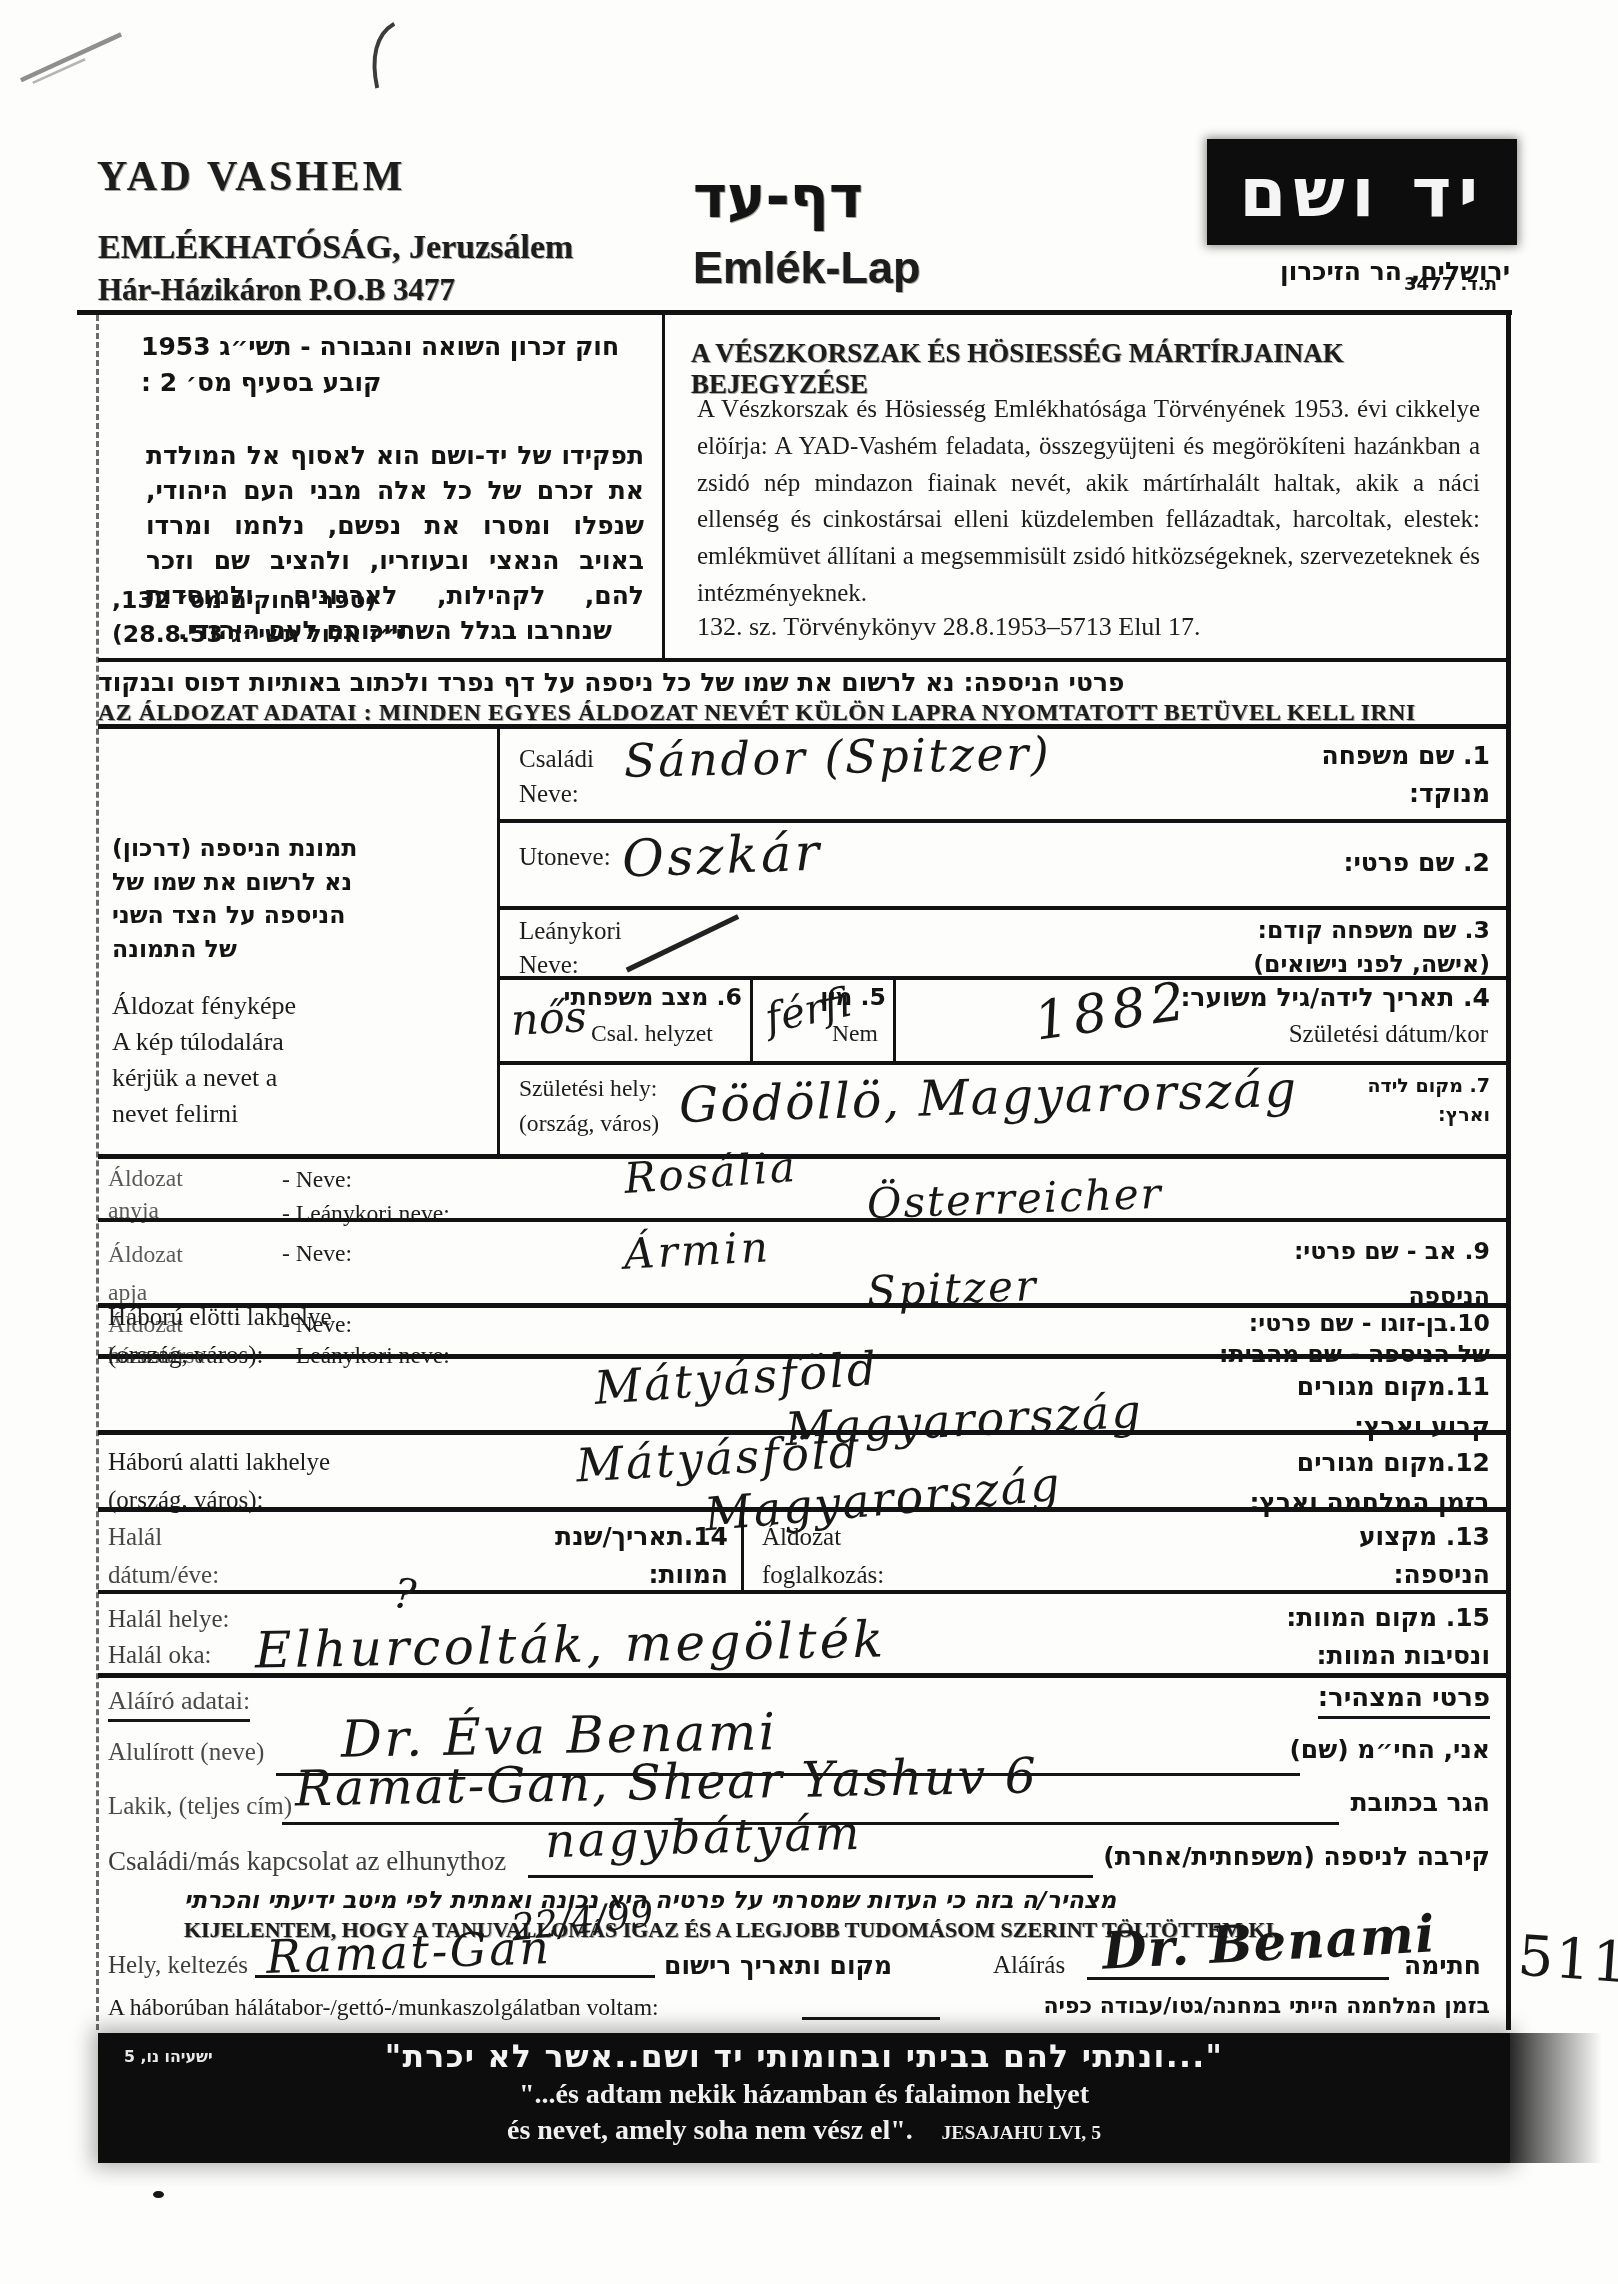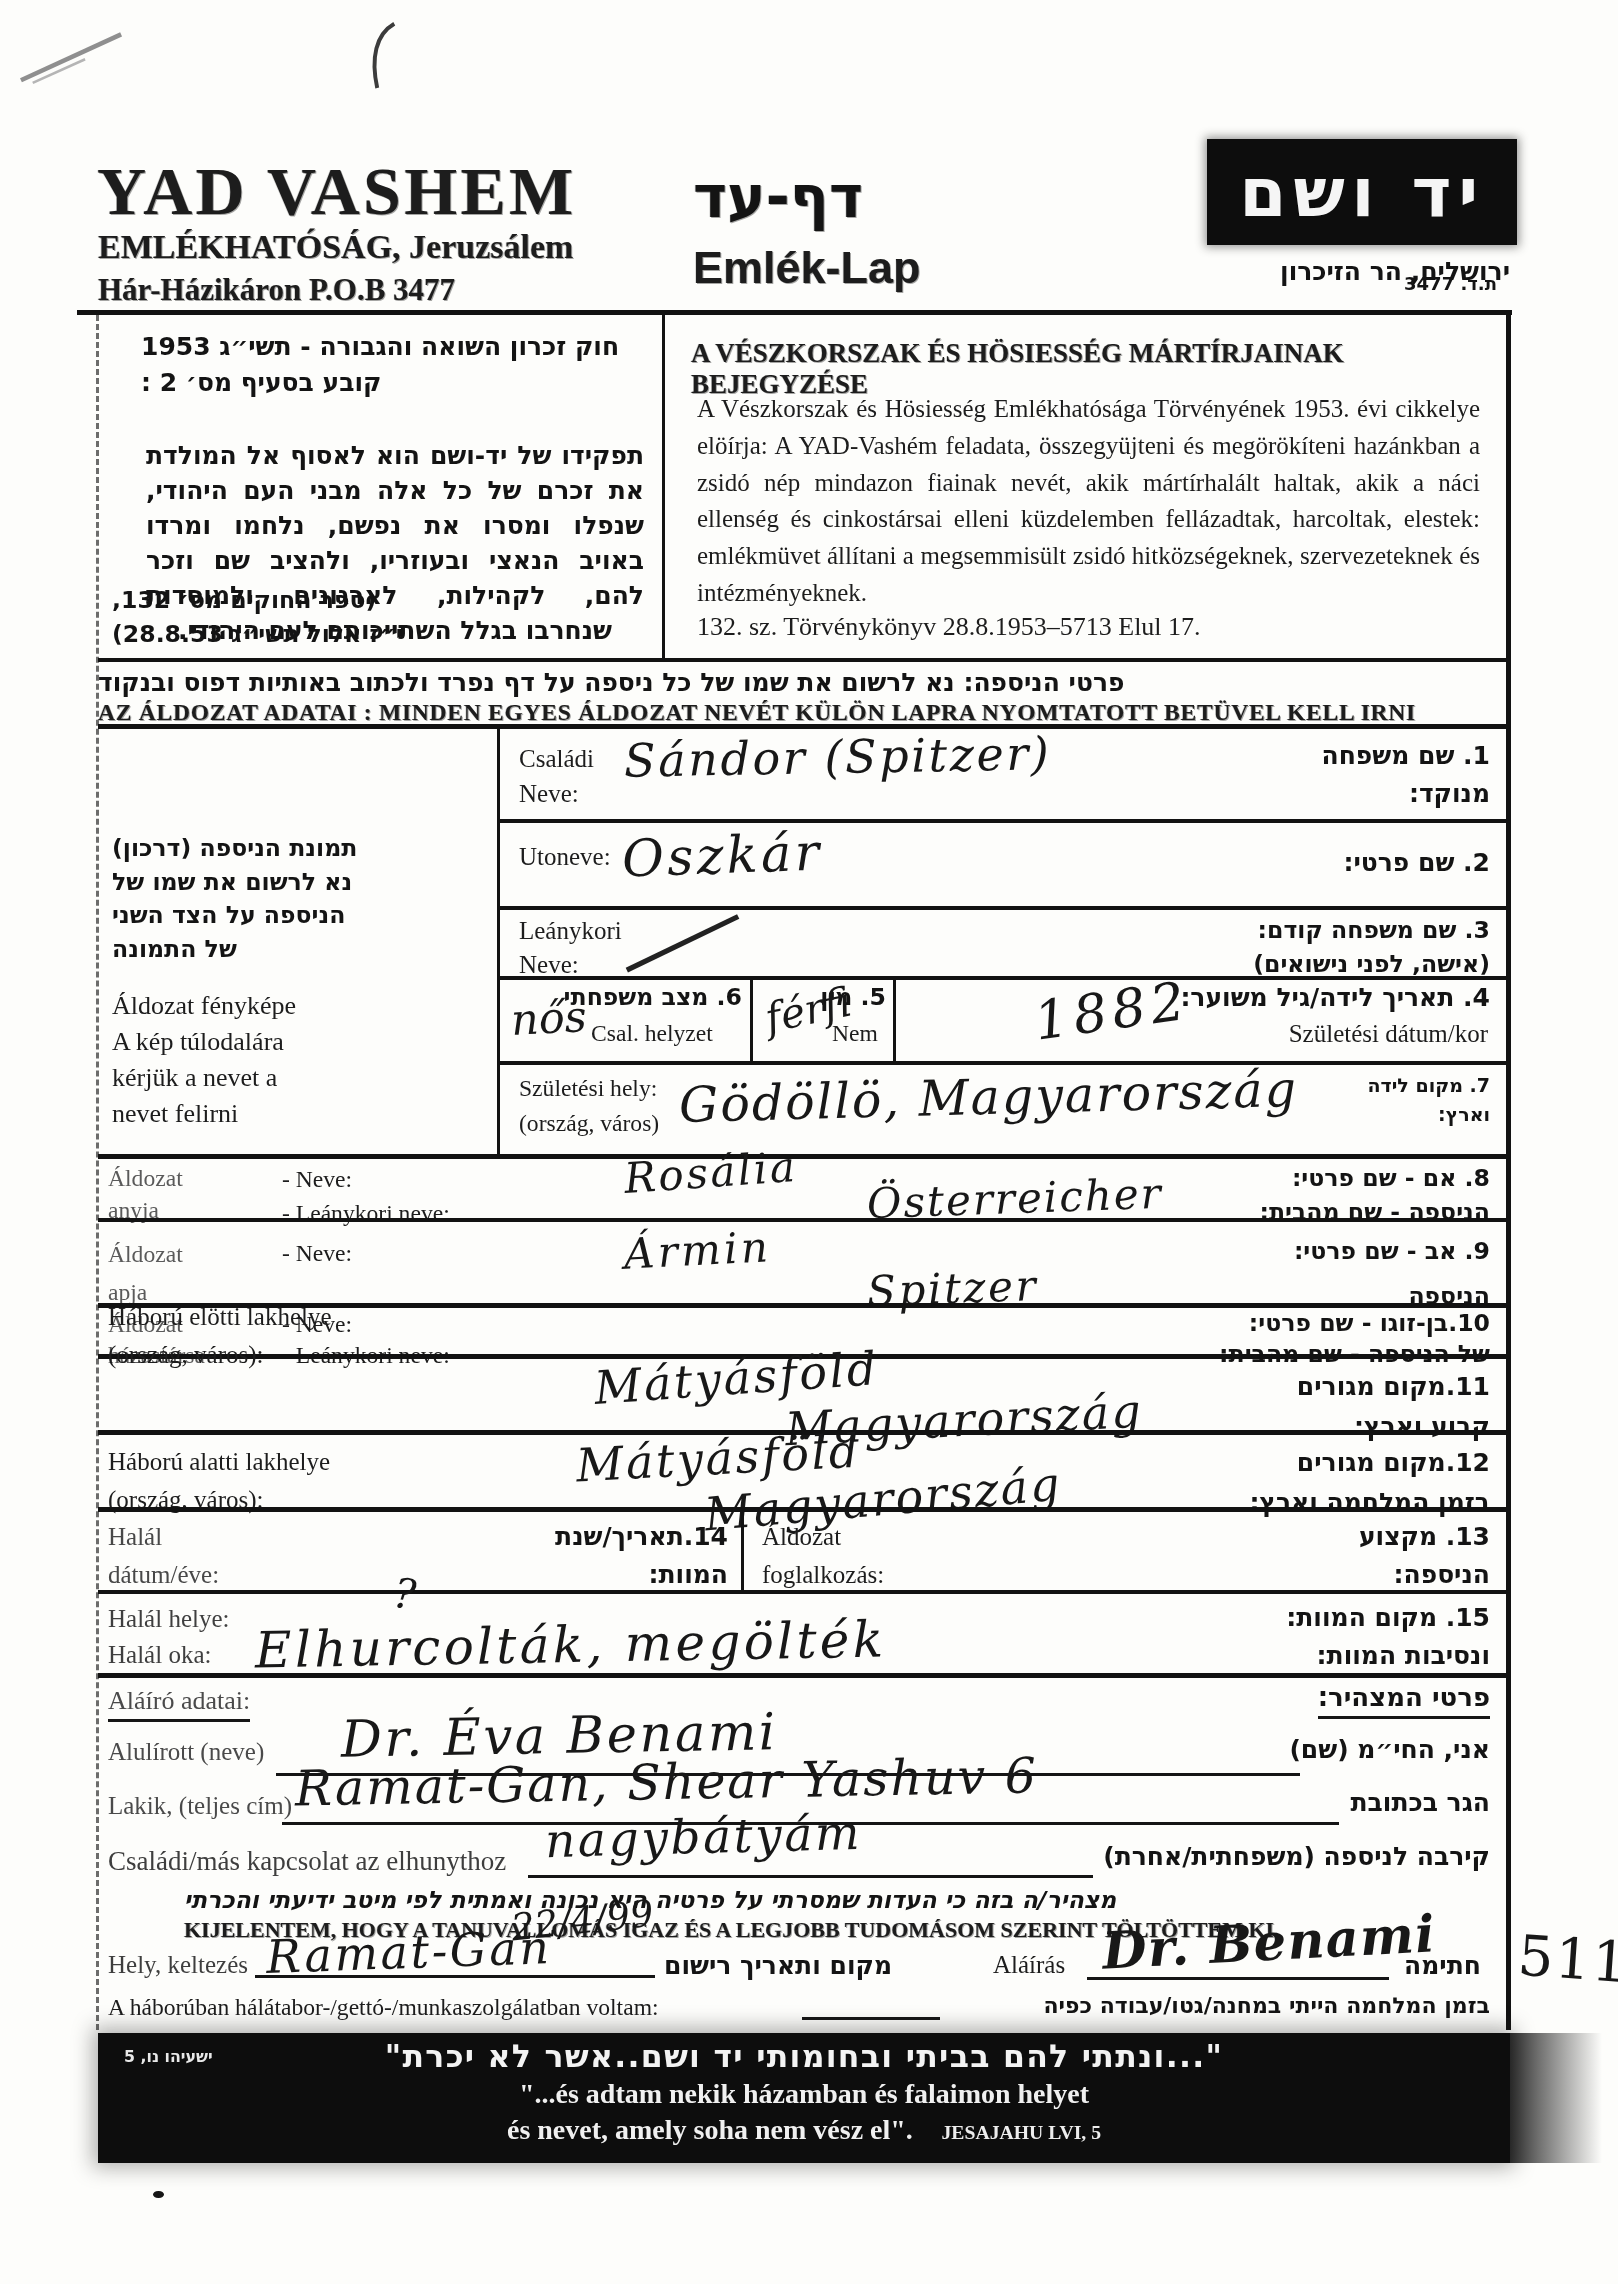--- a/index.html
+++ b/index.html
@@ -26,21 +26,21 @@
 <div id="page">
 
   <svg class="abs" style="left:13px;top:19.7px;" width="118" height="72" viewBox="0 0 180 110">
     <line x1="12" y1="92" x2="165" y2="22" stroke="#8f8f8f" stroke-width="7"></line>
     <line x1="30" y1="96" x2="110" y2="60" stroke="#b5b5b5" stroke-width="4"></line>
   </svg>
   <svg class="abs" style="left:351px;top:17px;" width="59" height="79" viewBox="0 0 90 120">
     <path d="M66,10 C38,26 30,62 40,108" stroke="#3c3c3c" stroke-width="6" fill="none"></path>
   </svg>
 
-  <div class="abs hu grunge" style="left:97px;top:152px;font-size:68px;font-weight:bold;letter-spacing:3.3px;">YAD VASHEM</div>
+  <div class="abs hu grunge" style="left:97px;top:152px;font-size:42px;font-weight:bold;letter-spacing:3.3px;">YAD VASHEM</div>
   <div class="abs hu grunge" style="left:98px;top:228px;font-size:34px;font-weight:bold;">EMLÉKHATÓSÁG, Jeruzsálem</div>
   <div class="abs hu grunge" style="left:98px;top:272px;font-size:31px;font-weight:bold;">Hár-Házikáron P.O.B 3477</div>
 
   <div class="abs he grunge tcenter" style="left:693px;top:163px;width:309px;font-size:58px;">דף-עד</div>
   <div class="abs hu grunge tcenter" style="left:693px;top:242px;width:309px;font-size:45px;font-weight:bold;font-family:'Liberation Sans',sans-serif;">Emlék-Lap</div>
 
   <div class="abs" style="left:1207px;top:139px;width:310px;height:106px;background:#0d0d0d;display:flex;align-items:center;justify-content:center;box-shadow:0 0 9.2px 2px rgba(20,20,20,.45);">
     <span class="he" style="color:#f5f5f5;font-size:68px;letter-spacing:6.6px;">יד ושם</span>
   </div>
   <div class="abs he tright" style="right:109px;top:257px;width:309px;font-size:25px;">ירושלים, הר הזיכרון</div>
@@ -118,22 +118,20 @@
   <div class="abs he pre tright" style="right:129px;top:1071px;width:276px;font-size:19px;line-height:1.5;">7. מקום לידה
 וארץ:</div>
   <div class="line" style="left:98px;top:1154px;width:1412px;height:4.6px;"></div>
 
   <div class="abs hu pre" style="left:108px;top:1163px;font-size:23.6px;line-height:1.35;color:#5a5a5a;">Áldozat
 anyja</div>
   <div class="abs hu pre" style="left:282px;top:1163px;font-size:23.6px;line-height:1.42;">- Neve:
 - Leánykori neve:</div>
   <div class="abs hw" style="left:624px;top:1148px;font-size:42px;letter-spacing:2.6px;transform:rotate(-4deg);">Rosália</div>
   <div class="abs hw" style="left:867px;top:1174px;font-size:42px;letter-spacing:2px;transform:rotate(-2deg);">Österreicher</div>
-  <div class="abs he pre tright" style="right:129px;top:1161px;width:341px;font-size:23.6px;line-height:1.45;">8. אם - שם פרטי:
-הניספה - שם מהבית:</div>
   <div class="line" style="left:98px;top:1218px;width:1412px;height:3.9px;"></div>
 
   <div class="abs hu pre" style="left:108px;top:1236px;font-size:23.6px;line-height:1.6;color:#5a5a5a;">Áldozat
 apja</div>
   <div class="abs hu" style="left:282px;top:1240px;font-size:23.6px;">-  Neve:</div>
   <div class="abs hw" style="left:624px;top:1226px;font-size:42px;letter-spacing:3.3px;transform:rotate(-3deg);">Ármin</div>
   <div class="abs hw" style="left:867px;top:1264px;font-size:42px;letter-spacing:2.6px;transform:rotate(-2deg);">Spitzer</div>
   <div class="abs he pre tright" style="right:129px;top:1229px;width:341px;font-size:23.6px;line-height:1.9;">9. אב - שם פרטי:
 הניספה</div>
   <div class="line" style="left:98px;top:1303px;width:1412px;height:4.6px;"></div>

